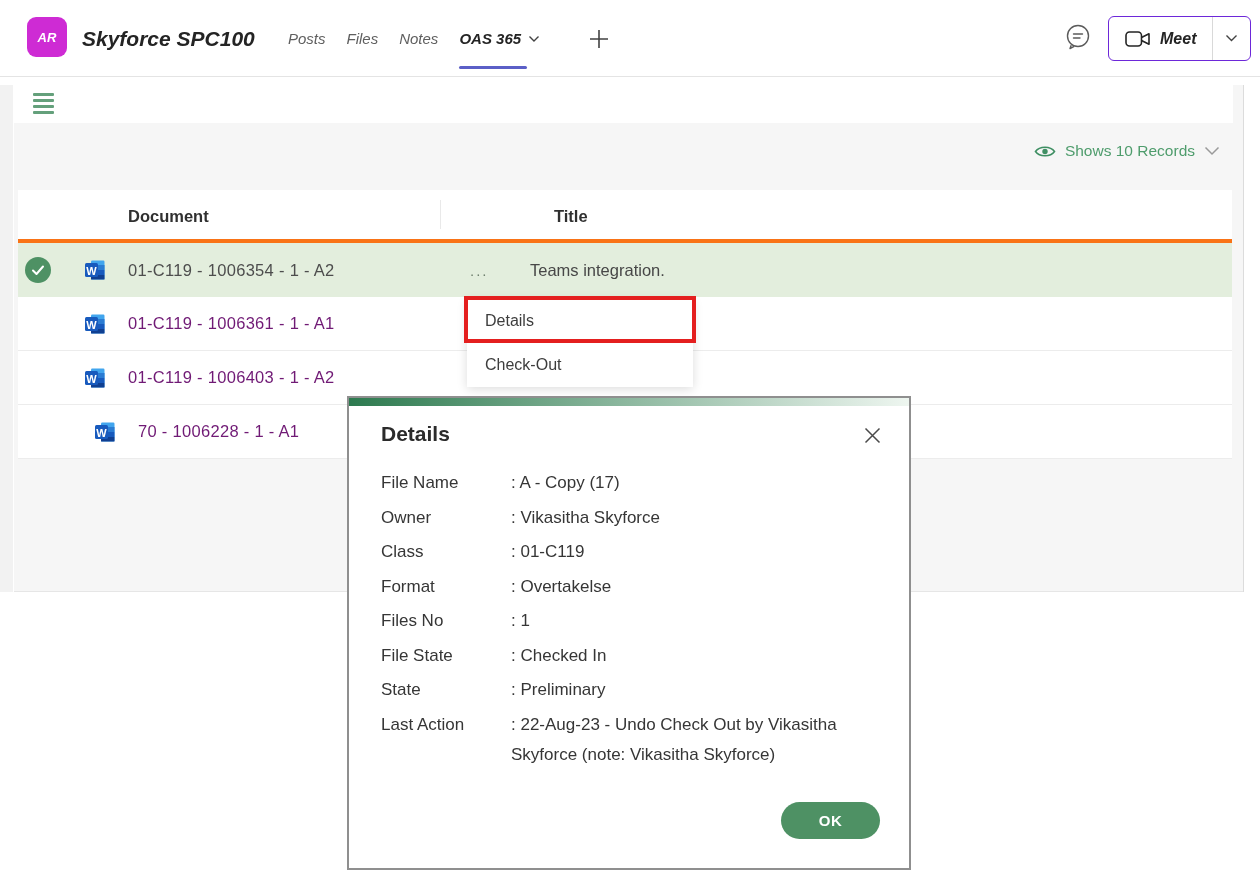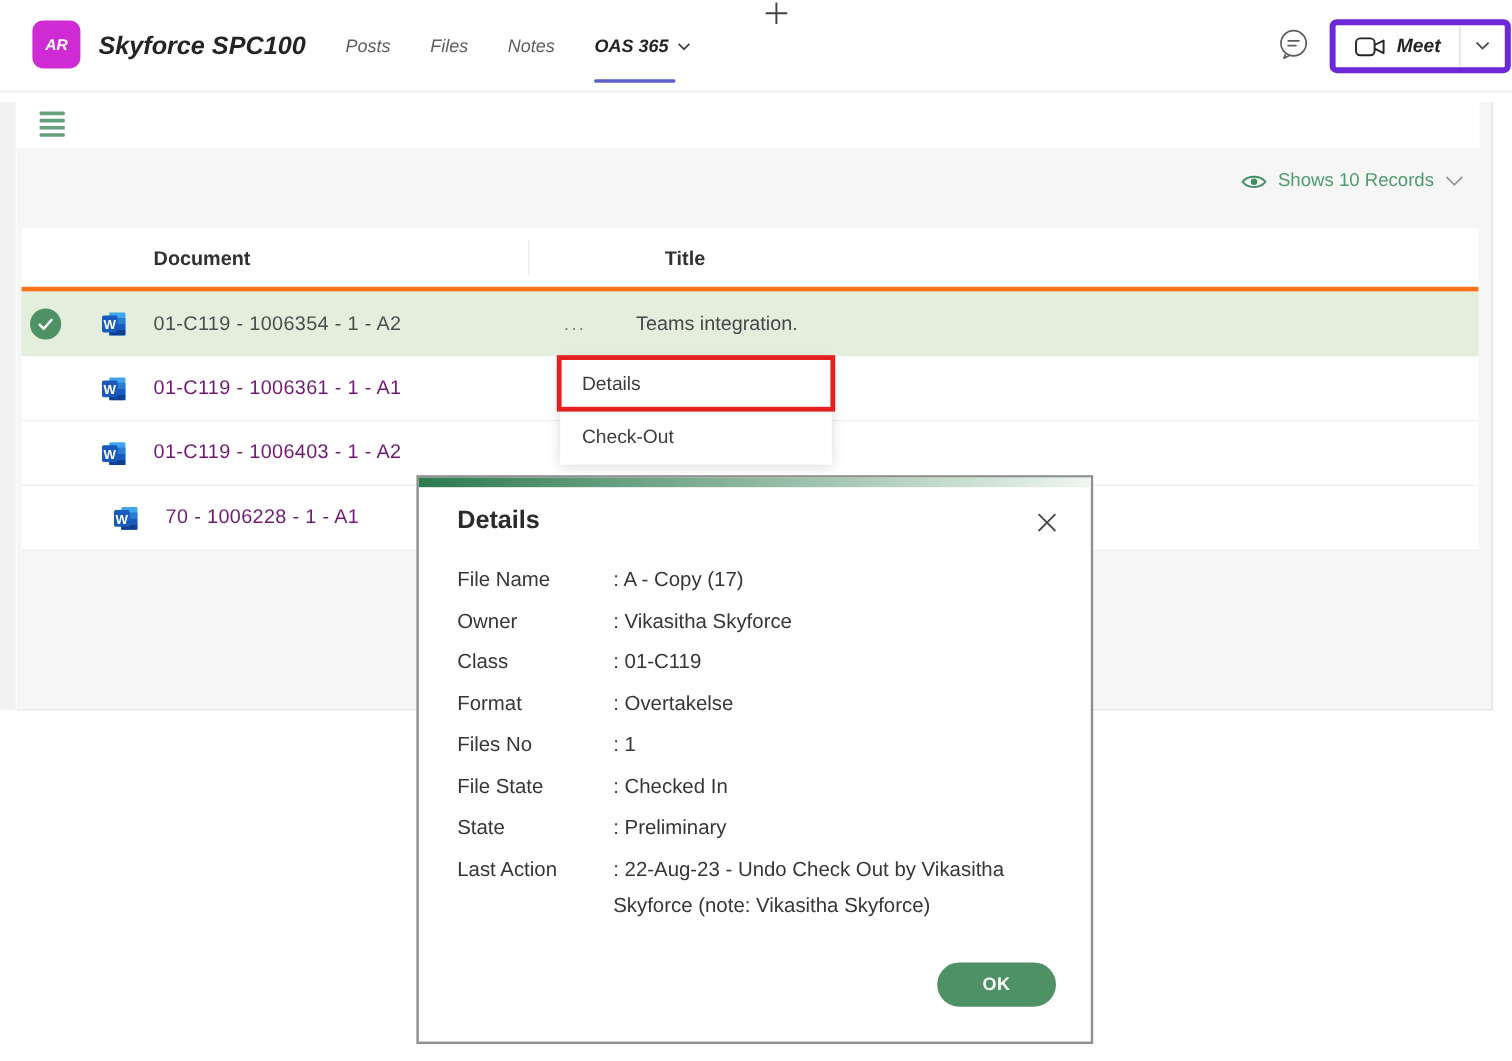--- a/index.html
+++ b/index.html
@@ -3,27 +3,27 @@
 <meta charset="utf-8">
 <style>
   * { margin:0; padding:0; box-sizing:border-box; }
   html,body { width:1260px; height:884px; background:#fff; font-family:"Liberation Sans", sans-serif; overflow:hidden; }
   .app { position:relative; width:1260px; height:884px; background:#fff; }
 
   
   .teams-header { position:absolute; left:0; top:0; width:1260px; height:77px; background:#fff; border-bottom:1px solid #e4e4e4; z-index:4;font-style:italic; }
   .avatar { position:absolute; left:27px; top:17px; width:40px; height:40px; border-radius:9px; background:var(--avatar-magenta,#ce2bd4); color:#fff; font-size:13px; font-weight:700; display:flex; align-items:center; justify-content:center; }
   .channel-title { position:absolute; left:82px; top:0; height:77px; display:flex; align-items:center; font-size:21px; font-weight:700; color:#242424; }
-  .tabs { position:absolute; left:288px; top:0; height:77px; display:flex; align-items:flex-start; gap:33px; }
+  .tabs { position:absolute; left:288px; top:0; height:77px; display:flex; align-items:center; gap:21px; }
   .tab { position:relative; height:77px; display:flex; align-items:center; font-size:15px; color:#5f5f5f; cursor:pointer; }
   .tab.active { color:#242424; font-weight:600; gap:7px; }
   .tab-underline { position:absolute; left:0; bottom:8px; width:68px; height:3px; border-radius:2px; background:var(--teams-purple,#5b5fc7); }
   .add-tab { display:flex; align-items:center; margin-left:27px; cursor:pointer; }
   .chat-button { position:absolute; left:1062px; top:21px; width:32px; height:32px; display:flex; align-items:center; justify-content:center; cursor:pointer; }
-  .meet-split { position:absolute; left:1108px; top:16px; height:45px; display:flex; align-items:stretch; border:5px solid #6d28d9; border-radius:6px; background:#fff; overflow:hidden; }
+  .meet-split { position:absolute; left:1108px; top:16px; height:45px; display:flex; align-items:stretch; border:1px solid #6d28d9; border-radius:6px; background:#fff; overflow:hidden; }
   .meet-main { display:flex; align-items:center; gap:9px; padding:0 16px; font-size:16px; font-weight:600; color:#242424; cursor:pointer; }
   .meet-chevron { width:38px; display:flex; align-items:center; justify-content:center; border-left:1px solid #d9d9d9; color:#424242; cursor:pointer; }
 
   
   .left-gutter { position:absolute; left:0; top:85px; width:13px; height:507px; background:#f2f2f2; }
   .content-bg { position:absolute; left:14px; top:85px; width:1229px; height:507px; background:#f6f6f6; border-bottom:1px solid #e6e6e6; }
   .scroll-divider { position:absolute; left:1243px; top:85px; height:507px; border-left:1px solid #dcdcdc; }
   .toolbar-strip { position:absolute; left:14px; top:85px; width:1219px; height:38px; background:#fff; }
   .hamburger { position:absolute; left:19px; top:8px; width:21px; cursor:pointer; }
   .hamburger span { display:block; width:21px; height:3px; background:#64a07b; margin-bottom:3px; border-radius:1px; }

